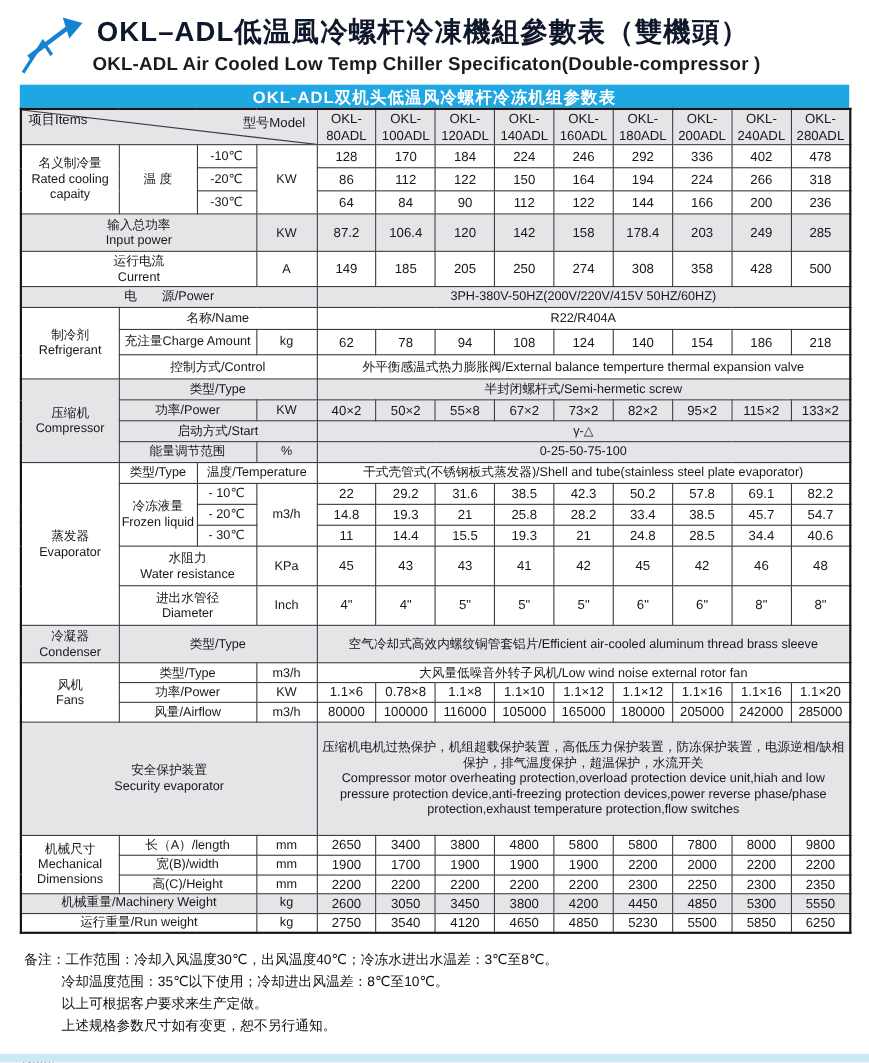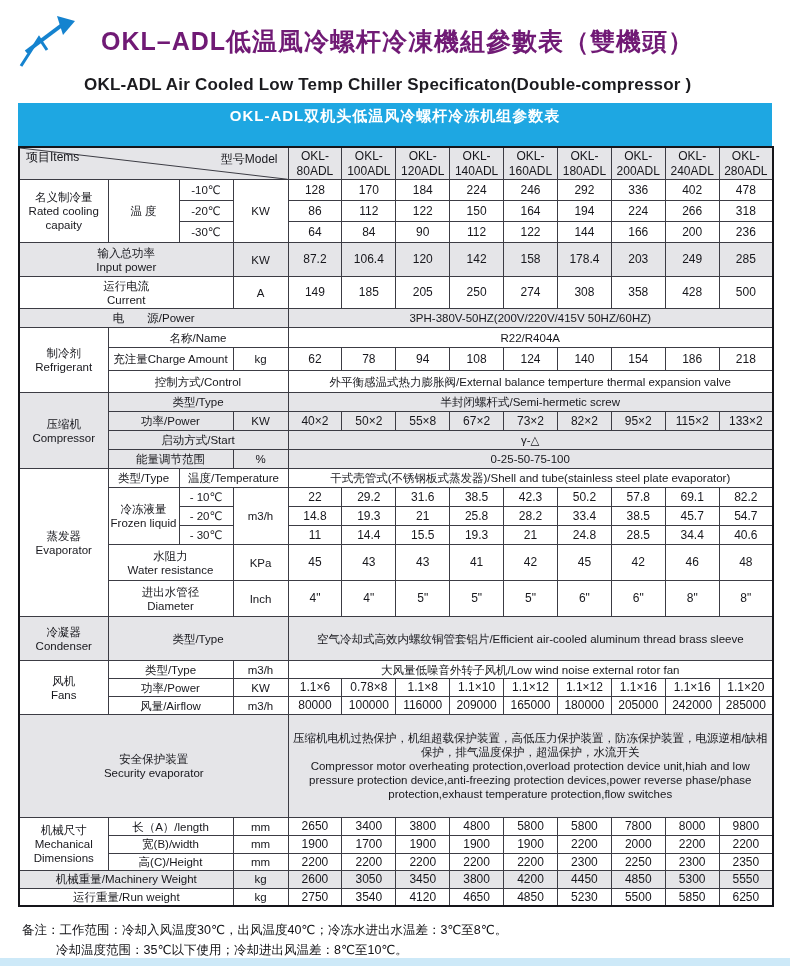--- a/index.html
+++ b/index.html
@@ -3,25 +3,25 @@
 <meta charset="utf-8">
 <style>
   html,body{margin:0;padding:0}
   body{
     width:790px;height:966px;position:relative;overflow:hidden;background:#fff;
     font-family:"Liberation Sans","DejaVu Sans",sans-serif;color:#17171c;
   }
   
   .hdr{display:flex;align-items:flex-start;padding:8px 0 4px 18px}
   .logo{width:62px;height:56px;flex:0 0 62px;margin-right:4px;margin-top:4px}
-  .titles h1{margin:17px;font-size:25px;font-weight:bold;letter-spacing:1px;color:#701a75}
+  .titles h1{margin:4px;font-size:25px;font-weight:bold;letter-spacing:1px;color:#0f172a}
   .titles h2{margin:1px 0 0 0;font-size:17px;font-weight:bold;letter-spacing:.2px;color:#1b1b1f}
   
   .banner{
-    width:754px;margin:4px 0 0 18px;height:43px;line-height:25px;text-align:center;
+    width:754px;margin:4px 0 0 18px;height:21px;line-height:25px;text-align:center;
     color:#fff;font-size:15px;font-weight:bold;letter-spacing:1px;
   }
   
   table.spec{
     width:754px;margin:0 0 0 18px;border-collapse:collapse;table-layout:fixed;
     border:2px solid #15151a;font-size:12px;
   }
   table.spec td{
     border:1px solid #3c3c44;text-align:center;vertical-align:middle;
     padding:1px 2px;line-height:1.22;overflow:hidden;background:#fff;
@@ -42,21 +42,21 @@
   
   .r-hdr{height:31px}
   .r21{height:21px}
   .r-ip{height:34px}
   .r-cur{height:32px}
   .r19{height:19px}
   .r20{height:20px}
   .r23{height:23px}
   .r22{height:22px}
   .r36{height:36px}
-  .r34{height:44px}
+  .r34{height:34px}
   .r18{height:18px}
   .r-sec{height:103px}
   .r16{height:16px}
   
   .notes{margin:13px 0 12px 22px;font-size:12.5px;line-height:1.6;color:#101014}
   .notes div{white-space:nowrap}
   .notes .ind{padding-left:34px}
   .notes-en{margin:2px 0 0 20px;font-size:12.5px;line-height:1.55;color:#101014}
   .notes-en div{white-space:nowrap}
   
@@ -369,21 +369,21 @@
         <td class="val">1.1×16</td>
         <td class="val">1.1×16</td>
         <td class="val">1.1×20</td>
       </tr>
   <tr class="r18">
     <td class="lbl" colspan="2">风量/Airflow</td>
     <td class="unit">m3/h</td>
   <td class="val">80000</td>
         <td class="val">100000</td>
         <td class="val">116000</td>
-        <td class="val">209000</td>
+        <td class="val">105000</td>
         <td class="val">165000</td>
         <td class="val">180000</td>
         <td class="val">205000</td>
         <td class="val">242000</td>
         <td class="val">285000</td>
       </tr>
 
   <tr class="g r-sec">
     <td class="lbl" colspan="4">
       <div>安全保护装置</div>

